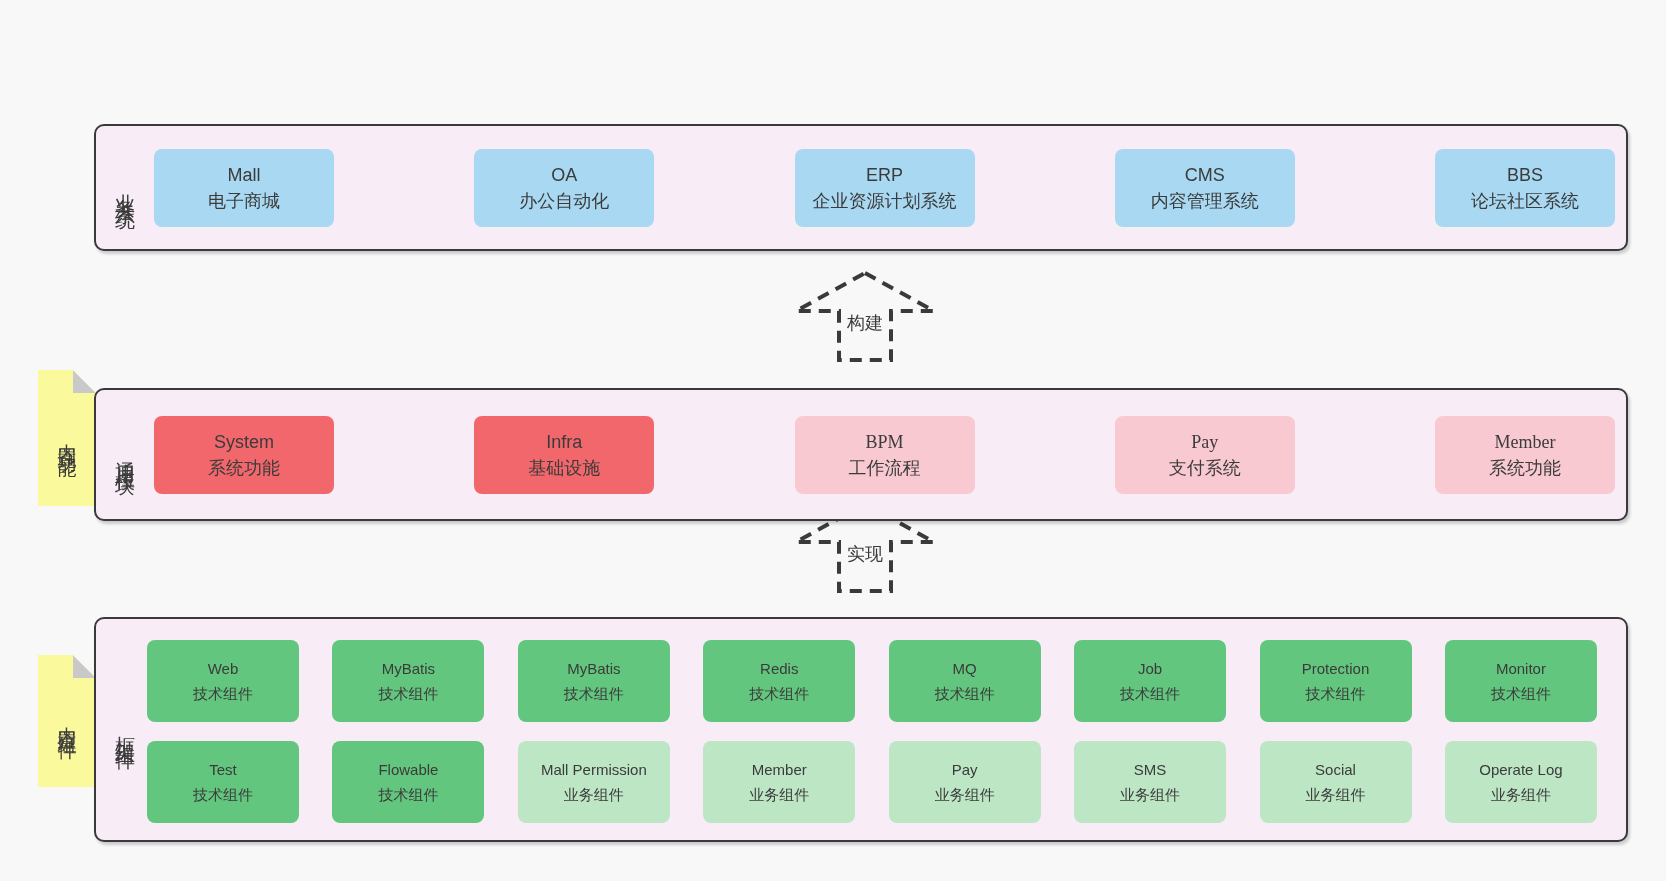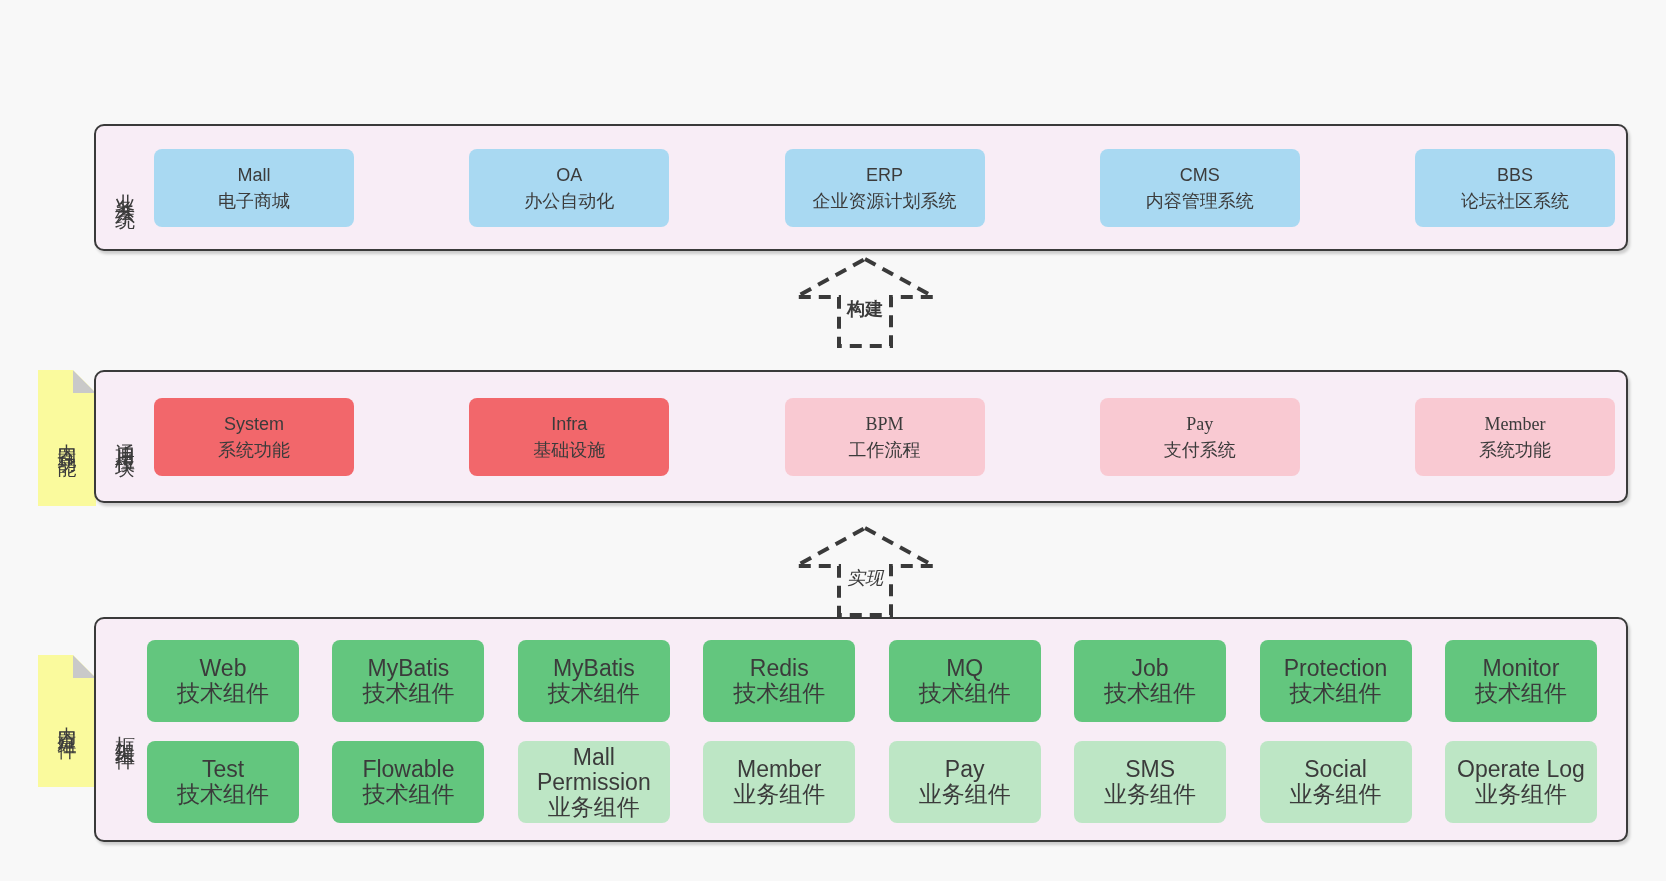--- a/index.html
+++ b/index.html
@@ -9,55 +9,55 @@
   }
   *{margin:0;padding:0;box-sizing:border-box;}
   html,body{background:var(--bg);}
   body{font-family:"Liberation Sans",sans-serif;color:var(--text);}
   .canvas{position:relative;width:1666px;height:881px;background:var(--bg);overflow:hidden;}
 
   .panel{position:absolute;left:94px;width:1534px;background:var(--panel);
     border:2px solid var(--line);border-radius:10px;
     box-shadow:2px 3px 3px rgba(0,0,0,0.18);z-index:2;}
   .panel-top{top:124px;height:127px;}
-  .panel-mid{top:370px;height:133px;}
+  .panel-mid{top:388px;height:133px;}
   .panel-bot{top:617px;height:225px;}
 
   .vlabel{position:absolute;left:4px;top:0;bottom:0;width:52px;
     display:flex;align-items:center;justify-content:center;}
   .vlabel span{writing-mode:vertical-rl;text-orientation:upright;
     font-size:20px;letter-spacing:5px;color:var(--text);}
 
   .row6{position:absolute;left:58px;right:11px;top:0;bottom:0;
     display:flex;align-items:center;justify-content:space-between;}
   .rows8{position:absolute;left:51px;right:29px;top:21px;bottom:17px;
     display:flex;flex-direction:column;justify-content:space-between;}
   .row8{display:flex;justify-content:space-between;}
 
   .box{border-radius:8px;display:flex;flex-direction:column;align-items:center;
     justify-content:center;text-align:center;font-size:18px;line-height:26px;
     color:var(--text);}
-  .bw{width:200px;height:78px;}
-  .bs{width:152px;height:82px;line-height:25px;font-size:23px;}
+  .bw{width:180px;height:78px;}
+  .bs{width:152px;height:82px;line-height:25px;font-size:15px;}
   .blue{background:var(--blue);} .red{background:var(--red);}
   .pink{background:var(--pink);font-family:Liberation Serif, serif;} .green{background:var(--green);}
   .greenlight{background:var(--greenlight);}
 
   .sticky{position:absolute;left:38px;width:58px;background:var(--sticky);
     clip-path:polygon(0 0,calc(100% - 23px) 0,100% 23px,100% 100%,0 100%);
     z-index:1;display:flex;align-items:center;justify-content:center;}
   .sticky-mid{top:370px;height:136px;}
   .sticky-bot{top:655px;height:132px;}
   .sticky .fold{position:absolute;top:0;right:0;width:23px;height:23px;
     background:var(--fold);clip-path:polygon(0 0,100% 100%,0 100%);}
   .sticky span{writing-mode:vertical-rl;text-orientation:upright;
     font-size:19px;letter-spacing:5px;color:var(--text);}
 
   .arrow{position:absolute;width:150px;height:95px;left:790px;z-index:0;}
-  .arrow-1{top:255px;font-weight:bold;} .arrow-2{top:524px;font-style:italic;}
+  .arrow-1{top:269px;} .arrow-2{top:500px;}
   .arrow svg{display:block;width:150px;height:95px;}
   .arrow polygon{fill:none;stroke:var(--line);stroke-width:4;
     stroke-dasharray:12 8;}
   .arrow-label{position:absolute;left:50%;top:42px;transform:translateX(-50%);
     background:var(--bg);padding:0 3px;font-size:18px;color:var(--text);
     white-space:nowrap;}
 </style>
 </head>
 <body>
 

